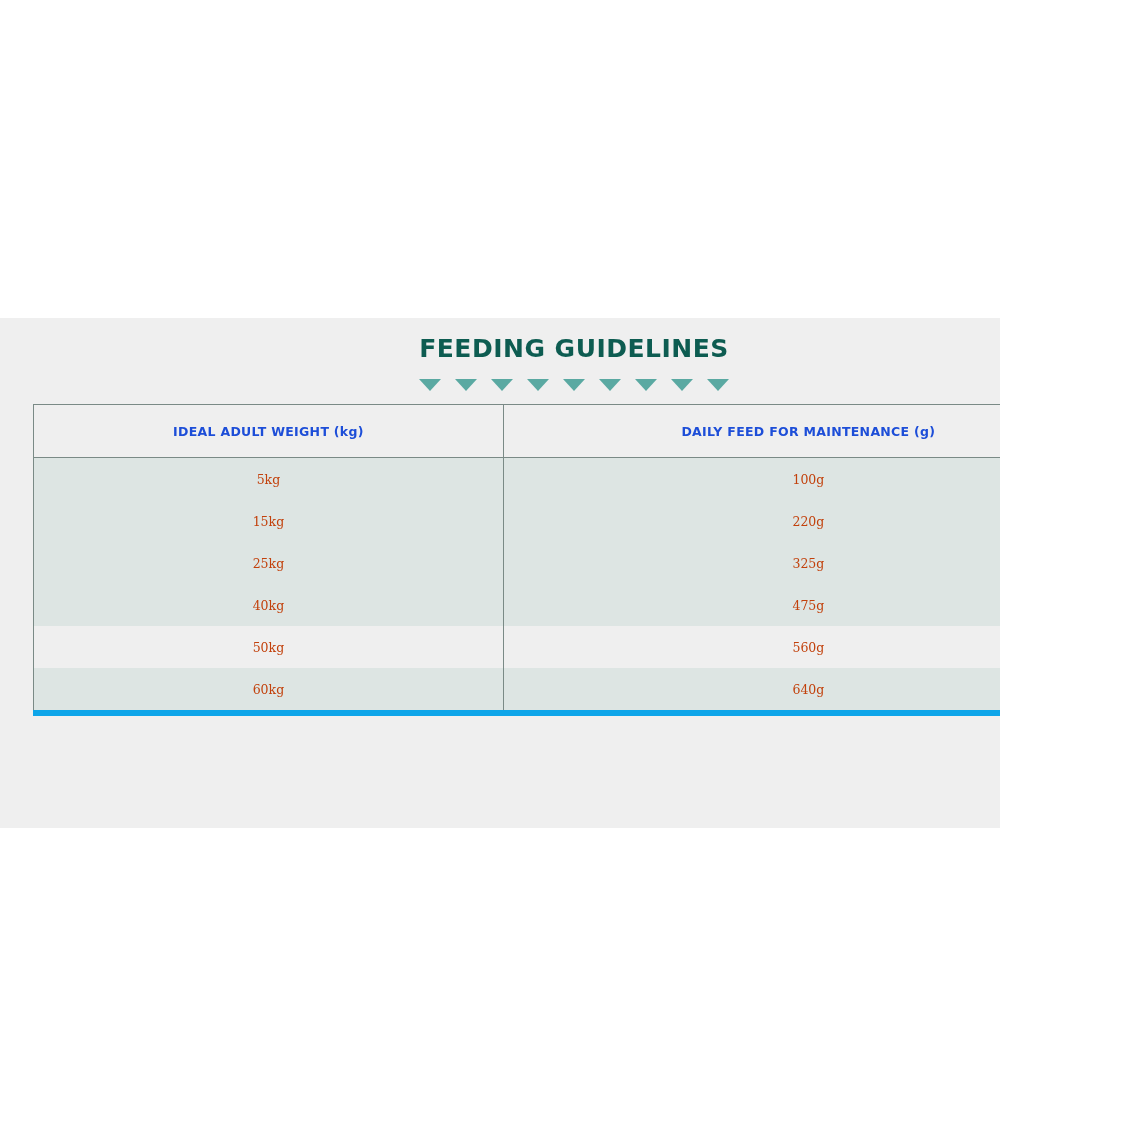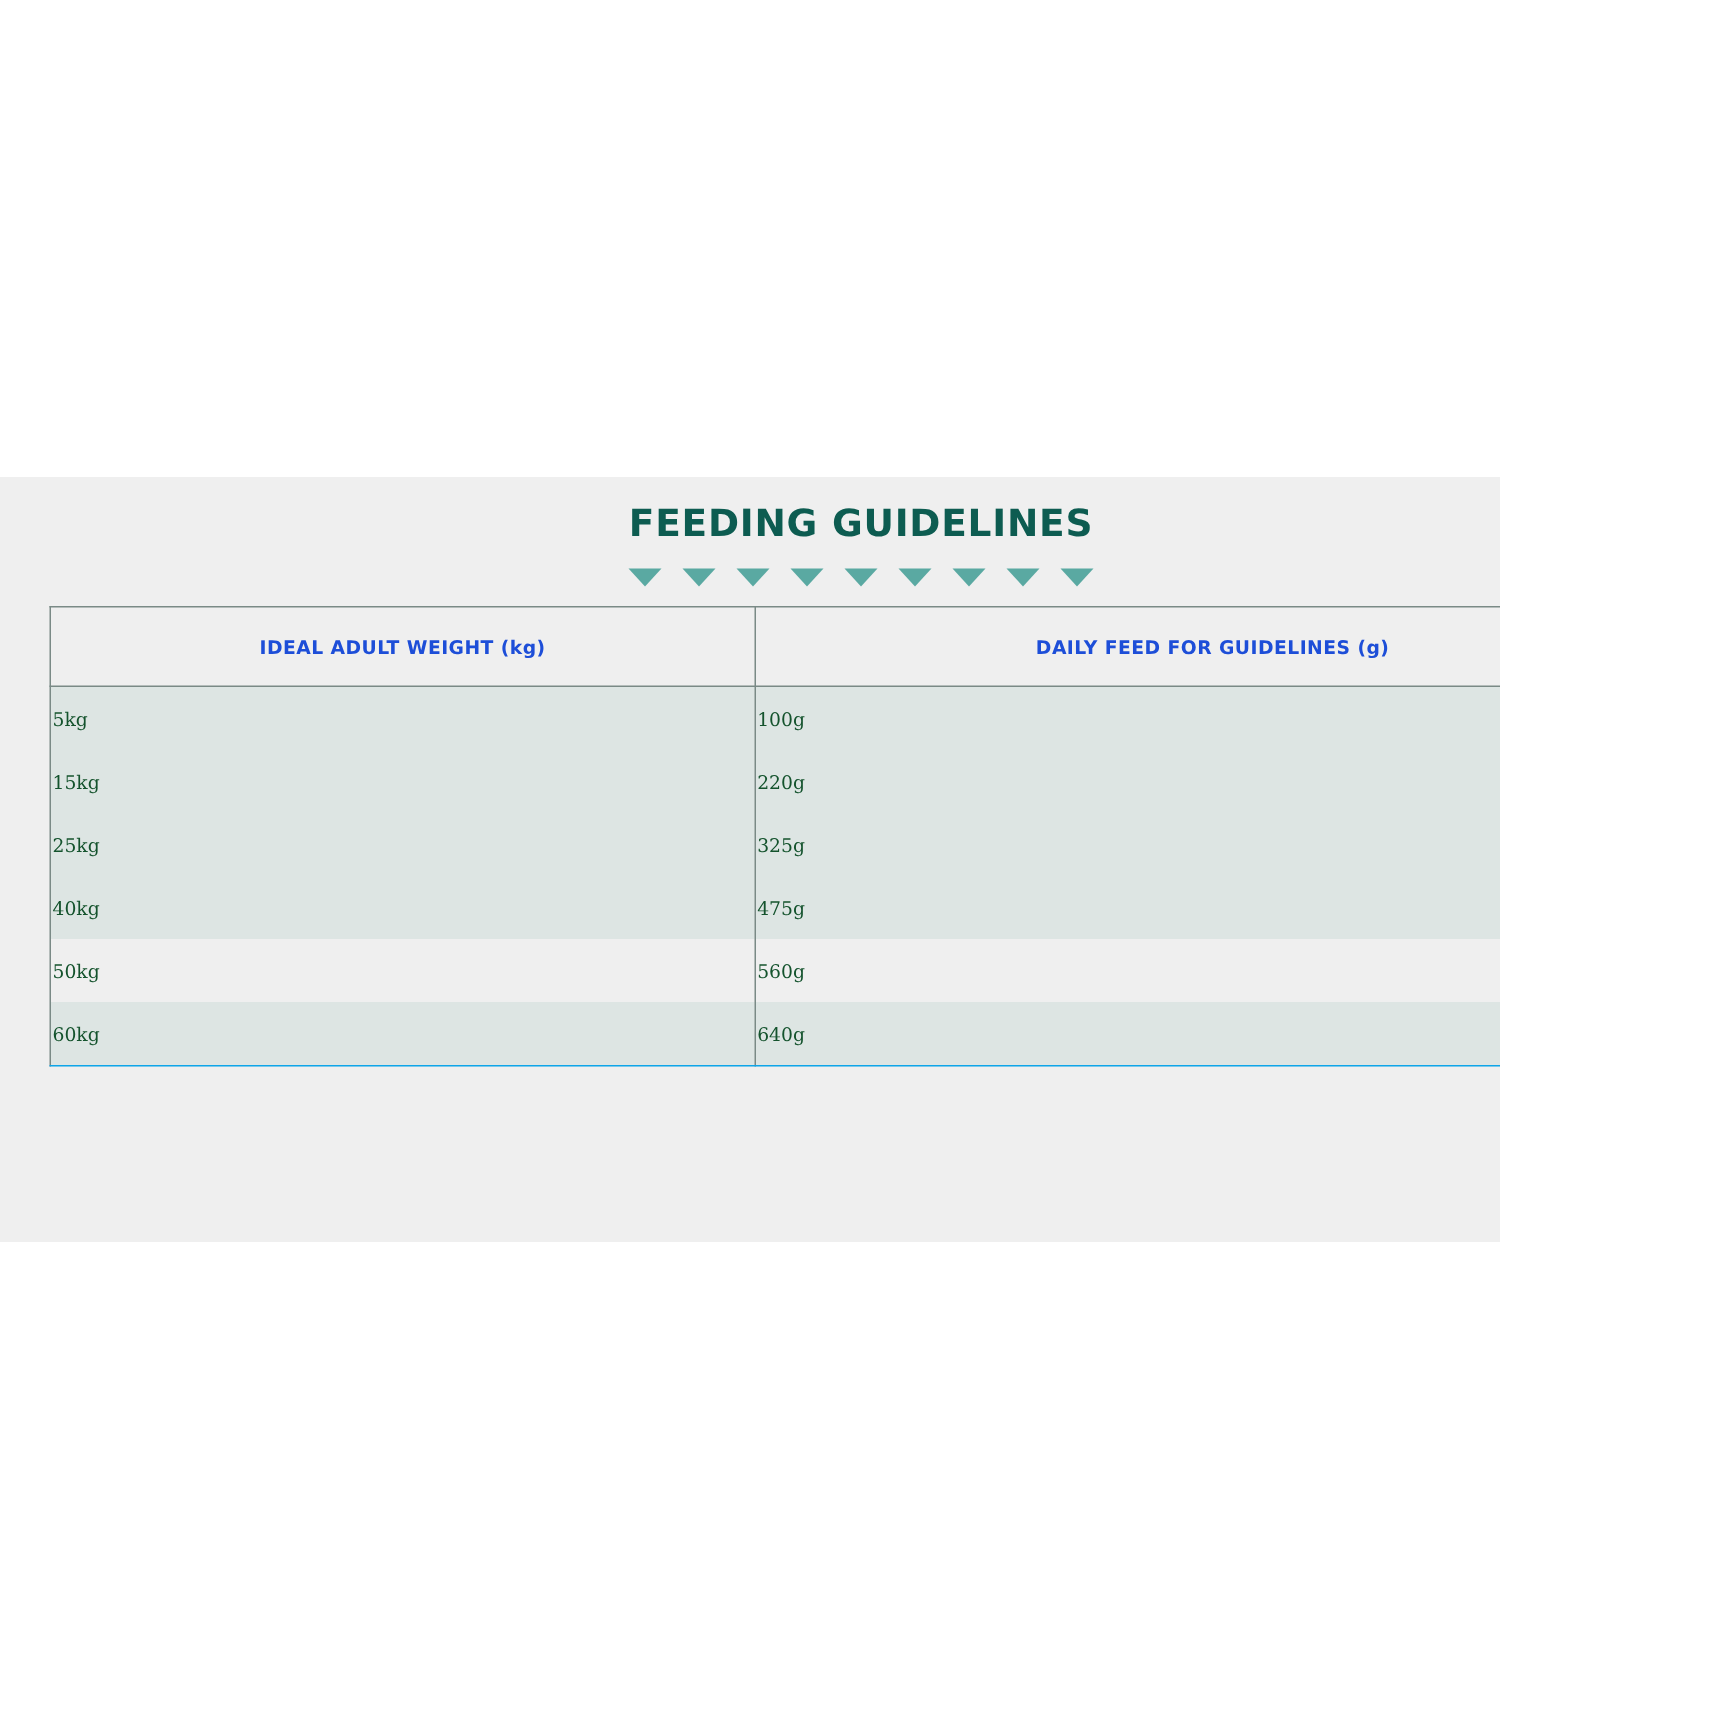--- a/index.html
+++ b/index.html
@@ -66,33 +66,33 @@
     color: #1d4ed8;
     font-family: "DejaVu Sans", sans-serif;
     font-size: 12.5px;
     font-weight: bold;
     letter-spacing: 0.3px;
     text-align: center;
     vertical-align: middle;
   }
   td {
     height: 40px;
-    text-align: left;
+    text-align: center;
     vertical-align: middle;
     font-family: "DejaVu Serif", serif;
     font-size: 12.5px;
-    color: #14532d;
+    color: #c2410c;
     border-left: 1px solid #7a8a86;
     border-right: 1px solid #7a8a86;
     border-top: none;
     border-bottom: none;
   }
   tbody tr.odd td { background: #dde5e3; }
   tbody tr.even td { background: #efefef; }
-  tbody tr:last-child td { border-bottom: 1px solid #0ea5e9; }
+  tbody tr:last-child td { border-bottom: 6px solid #0ea5e9; }
   col.c1 { width: 43.5%; }
   col.c2 { width: 56.5%; }
 </style>
 </head>
 <body>
 
 <div class="page">
   <div class="panel">
     <h1 class="title">FEEDING GUIDELINES</h1>
     <div class="triangles">
@@ -108,21 +108,21 @@
       </div>
     <div class="table-wrap">
       <table>
         <colgroup>
             <col class="c1">
             <col class="c2">
           </colgroup>
         <thead>
           <tr>
             <th>IDEAL ADULT WEIGHT (kg)</th>
-            <th>DAILY FEED FOR GUIDELINES (g)</th>
+            <th>DAILY FEED FOR MAINTENANCE (g)</th>
           </tr>
         </thead>
         <tbody id="tbody">
             <tr class="odd">
               <td>5kg</td>
               <td>100g</td>
             </tr>
             <tr class="odd">
               <td>15kg</td>
               <td>220g</td>

